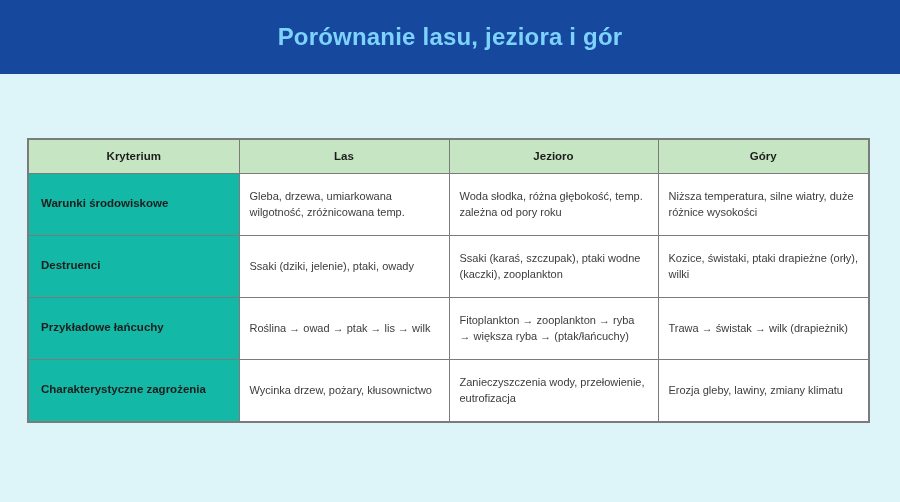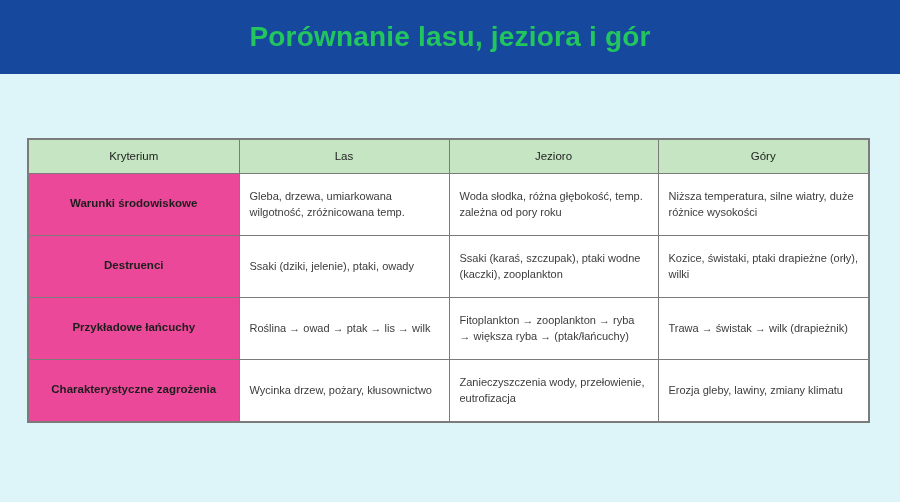--- a/index.html
+++ b/index.html
@@ -18,22 +18,22 @@
   
   .banner {
     width: 900px;
     height: 74px;
     background: #16489e;
     display: flex;
     align-items: center;
     justify-content: center;
   }
   .banner-title {
-    color: #22c55e;
-    font-size: 28px;
+    color: #7dd3fc;
+    font-size: 24px;
     font-weight: bold;
     letter-spacing: 0.2px;
     line-height: 1;
     white-space: nowrap;
   }
 
   
   .table-wrap {
     position: absolute;
     left: 27px;
@@ -57,34 +57,33 @@
     border: 1px solid #7b7b7b;
     vertical-align: middle;
   }
 
   
   thead th {
     background: #c6e6c3;
     height: 34px;
     text-align: center;
     font-size: 11.5px;
-    font-weight: normal;
+    font-weight: bold;
     color: #1d1d1d;
     padding: 0 6px;
   }
 
   
   td.crit {
-    background: #ec4899;
+    background: #14b8a6;
     font-size: 11.5px;
     font-weight: bold;
     color: #1d1d1d;
     padding: 6px 12px;
     line-height: 1.35;
-    text-align: center;
   }
 
   
   td.val {
     background: #ffffff;
     font-size: 11px;
     font-weight: normal;
     color: #3c3c3c;
     padding: 14px 10px;
     line-height: 1.5;

